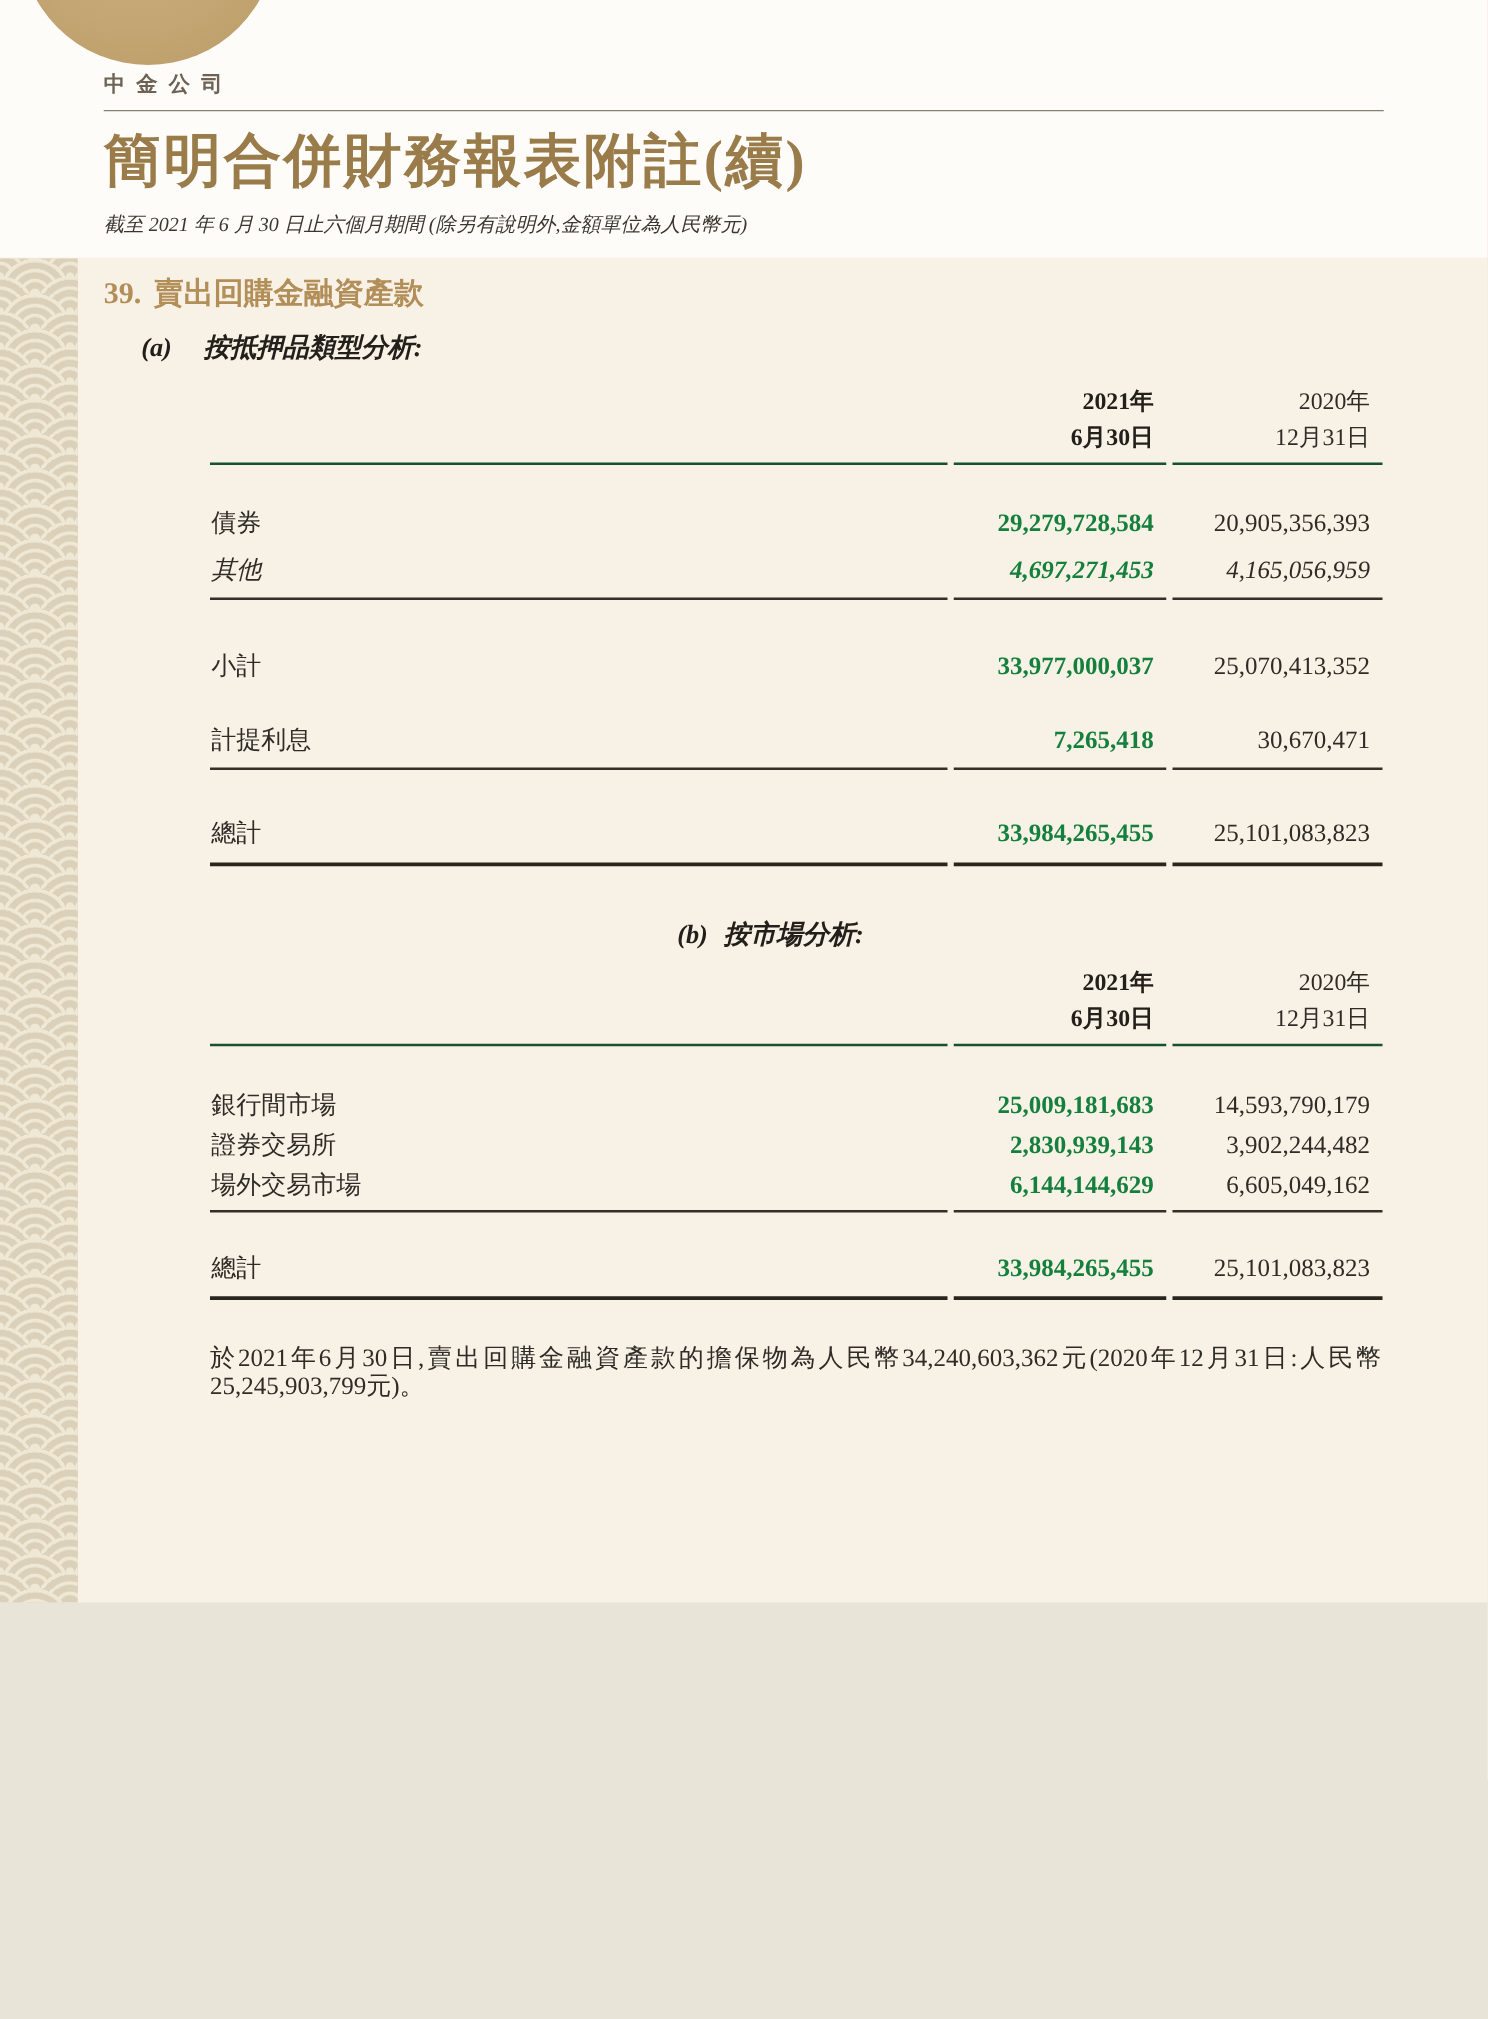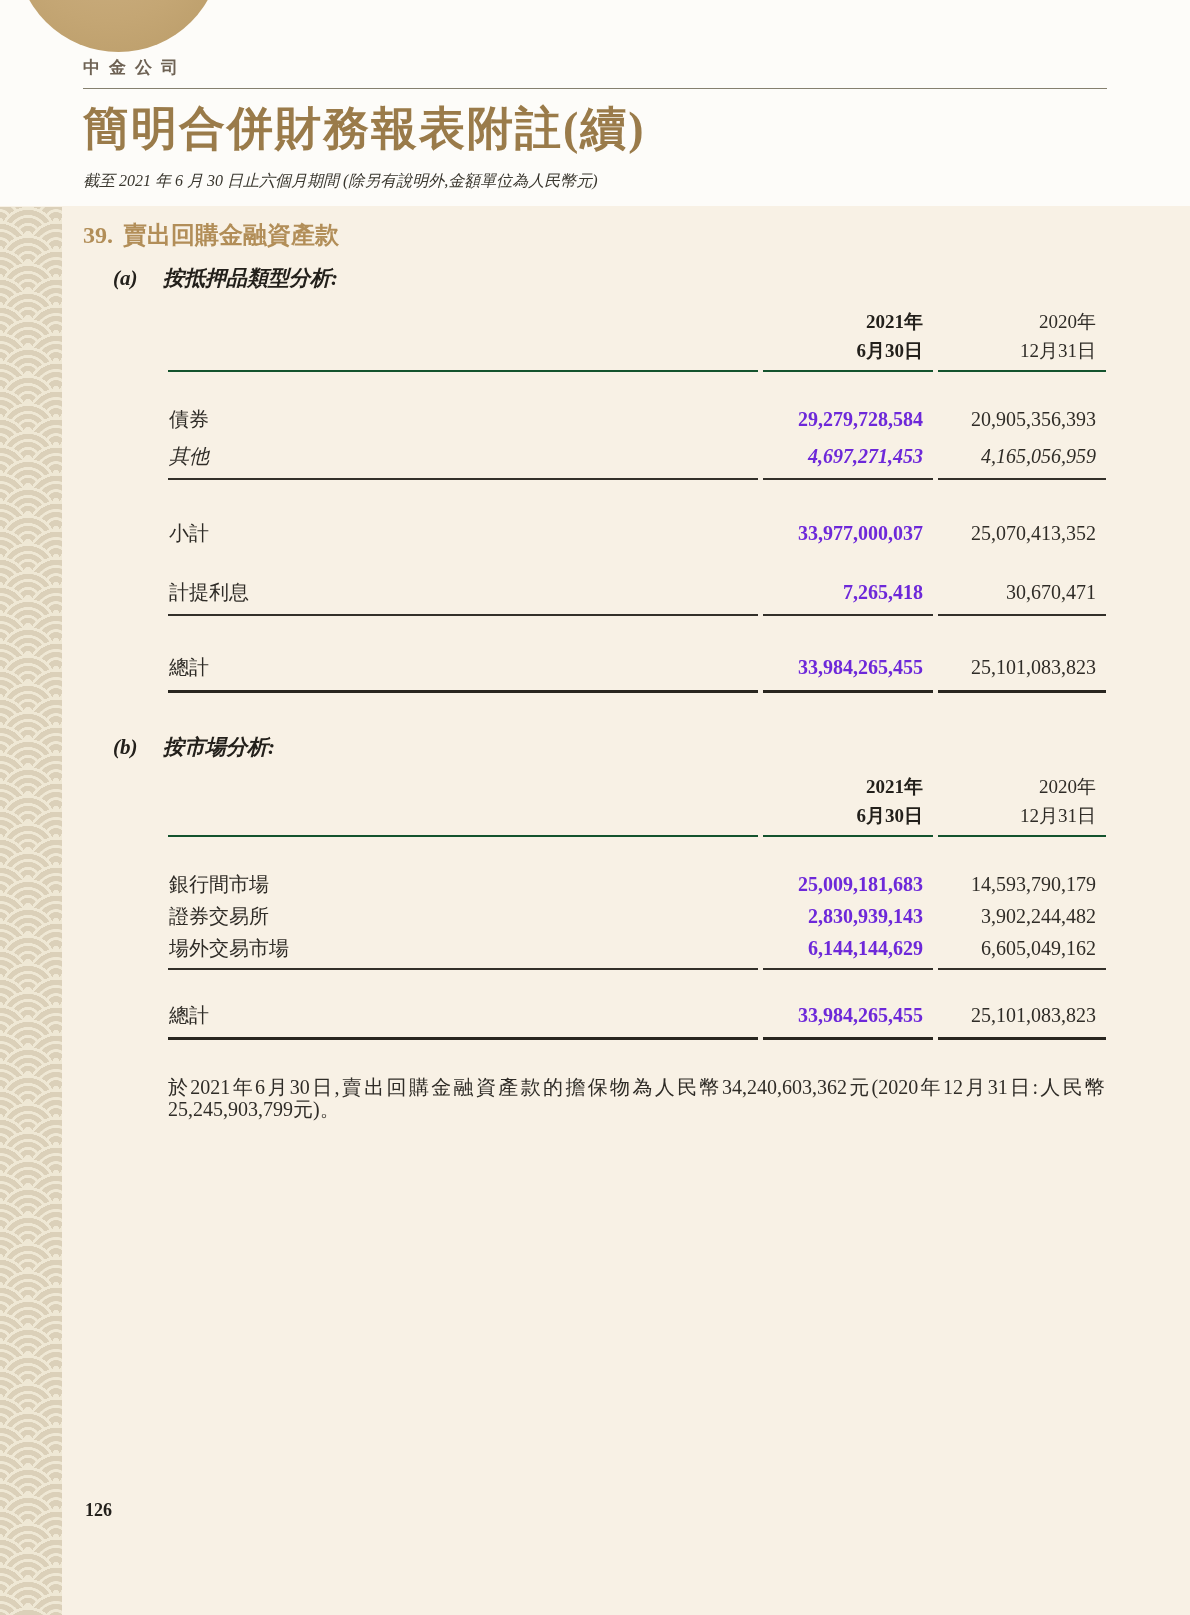--- a/index.html
+++ b/index.html
@@ -1,19 +1,19 @@
 <!DOCTYPE html>
 <html><head>
 <meta charset="utf-8">
 <style>
   html,body{margin:0;padding:0;}
   body{background:#e9e4d8;font-family:"Liberation Serif","DejaVu Serif",serif;}
   .page{
     position:relative;
-    width:1190px;height:1615px;
+    width:1190px;height:1282px;
     background:#f8f1e5;
     overflow:hidden;
     margin:0 auto;
     color:#2f2c27;
   }
   
   .top-band{
     position:absolute;left:0;top:0;width:1190px;height:206px;
     background:#fdfcf9;
   }
@@ -51,42 +51,42 @@
   }
   .sect-heading{
     margin-top:28px;
     font-size:24px;line-height:30px;font-weight:bold;color:#b28e58;
   }
   .sect-num{display:inline-block;width:40px;}
   .sub-heading{
     margin-top:14px;margin-left:30px;
     font-size:21px;line-height:28px;font-weight:bold;font-style:italic;color:#23201b;
   }
-  .sub-b{margin-top:40px;}
+  .sub-b{margin-top:40px;text-align:center;}
   .sub-label{display:inline-block;width:50px;font-style:italic;}
   
   .fin-table{
     border-collapse:separate;border-spacing:5px 0;
     margin-left:80px;width:948px;
     table-layout:fixed;
   }
   .tbl-a{margin-top:14px;}
   .tbl-b{margin-top:10px;}
   .c-lab{width:590px;}
   .c-v1{width:170px;}
   .c-v2{width:168px;}
   .fin-table td{font-size:20px;line-height:26px;vertical-align:bottom;}
   .fin-table thead td{
     font-size:19px;line-height:29px;vertical-align:bottom;
     padding-bottom:5px;border-bottom:2px solid #14532d;
   }
   .num{text-align:right;padding-right:10px;}
   .h2021{font-weight:bold;color:#23201b;}
   .h2020{font-weight:normal;color:#2f2c27;text-align:right;}
-  .v1{font-weight:bold;color:#6d28d9;}
+  .v1{font-weight:bold;color:#15803d;}
   .v2{font-weight:normal;color:#2f2c27;}
   .r-a0 td{padding-top:34px;}
   .r-a1 td{padding-top:10px;padding-bottom:9px;border-bottom:2px solid #33302a;font-style:italic;}
   .r-a2 td{padding-top:40px;}
   .r-a3 td{padding-top:32px;padding-bottom:9px;border-bottom:2px solid #33302a;}
   .r-a4 td{padding-top:38px;padding-bottom:10px;border-bottom:3px solid #29261f;}
   .r-b0 td{padding-top:34px;}
   .r-b1 td{padding-top:5px;}
   .r-b2 td{padding-top:5px;padding-bottom:7px;border-bottom:2px solid #33302a;}
   .r-b3 td{padding-top:32px;padding-bottom:9px;border-bottom:3px solid #29261f;}

